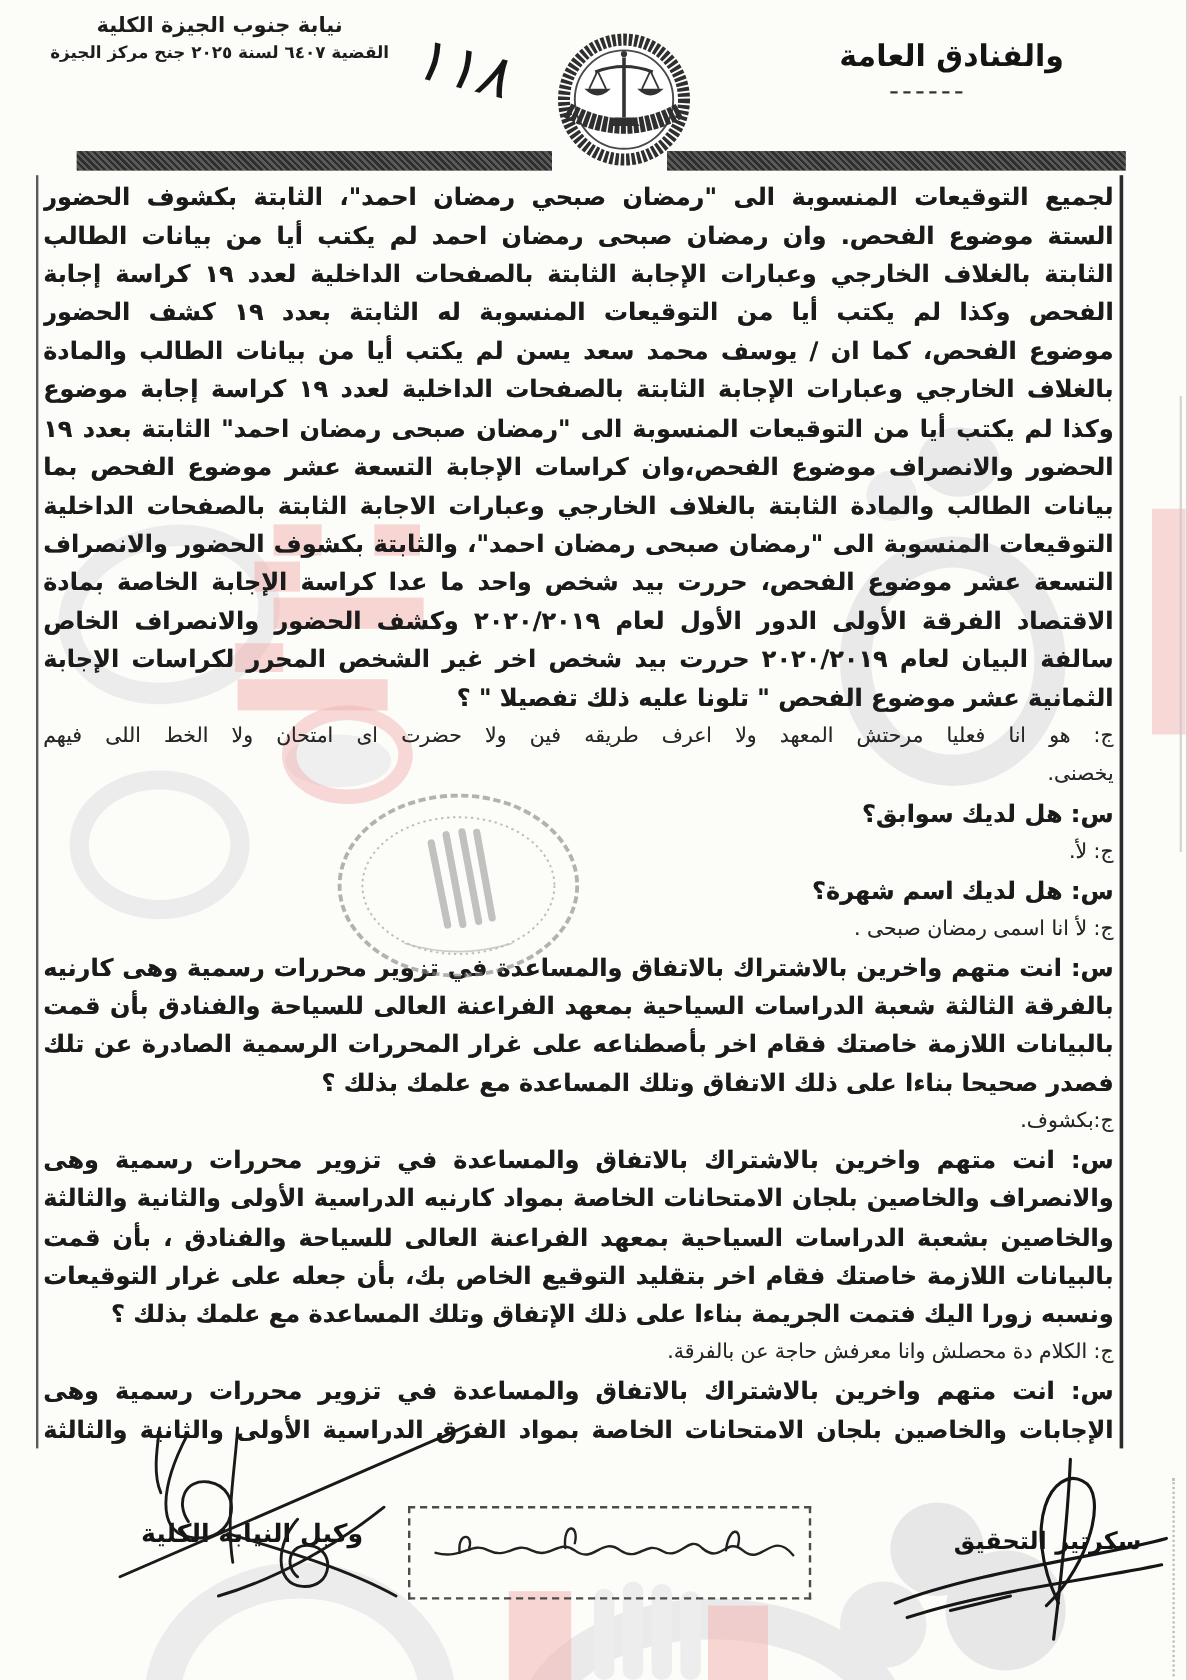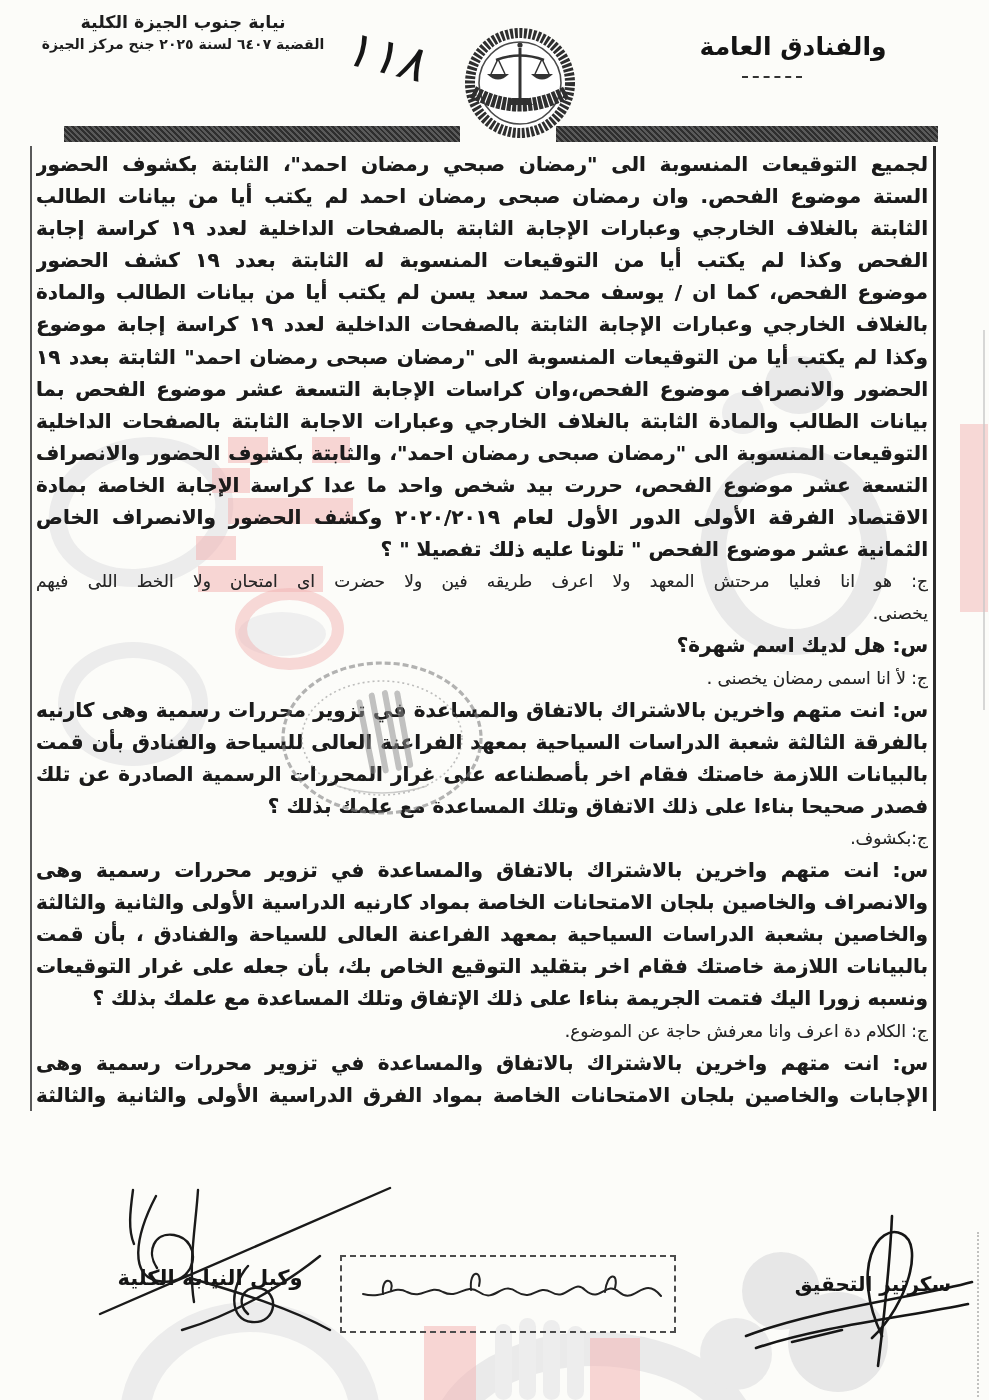--- a/index.html
+++ b/index.html
@@ -135,36 +135,39 @@
       <div class="line b just">الثابتة بالغلاف الخارجي وعبارات الإجابة الثابتة بالصفحات الداخلية لعدد ١٩ كراسة إجابة موضوع</div>
       <div class="line b just">الفحص وكذا لم يكتب أيا من التوقيعات المنسوبة له الثابتة بعدد ١٩ كشف الحضور والانصراف</div>
       <div class="line b just">موضوع الفحص، كما ان / يوسف محمد سعد يسن لم يكتب أيا من بيانات الطالب والمادة الثابتة</div>
       <div class="line b just">بالغلاف الخارجي وعبارات الإجابة الثابتة بالصفحات الداخلية لعدد ١٩ كراسة إجابة موضوع الفحص</div>
       <div class="line b just">وكذا لم يكتب أيا من التوقيعات المنسوبة الى "رمضان صبحى رمضان احمد" الثابتة بعدد ١٩ كشف</div>
       <div class="line b just">الحضور والانصراف موضوع الفحص،وان كراسات الإجابة التسعة عشر موضوع الفحص بما فيها</div>
       <div class="line b just">بيانات الطالب والمادة الثابتة بالغلاف الخارجي وعبارات الاجابة الثابتة بالصفحات الداخلية وكذا</div>
       <div class="line b just">التوقيعات المنسوبة الى "رمضان صبحى رمضان احمد"، والثابتة بكشوف الحضور والانصراف</div>
       <div class="line b just">التسعة عشر موضوع الفحص، حررت بيد شخص واحد ما عدا كراسة الإجابة الخاصة بمادة مبادئ</div>
       <div class="line b just">الاقتصاد الفرقة الأولى الدور الأول لعام ٢٠٢٠/٢٠١٩ وكشف الحضور والانصراف الخاص بالمادة</div>
+      <div class="line b just">سالفة البيان لعام ٢٠٢٠/٢٠١٩ حررت بيد شخص اخر غير الشخص المحرر لكراسات الإجابة</div>
       <div class="line b rt">الثمانية عشر موضوع الفحص " تلونا عليه ذلك تفصيلا " ؟</div>
       <div class="line a just">ج: هو انا فعليا مرحتش المعهد ولا اعرف طريقه فين ولا حضرت اى امتحان ولا الخط اللى فيهم</div>
       <div class="line a rt">يخصنى.</div>
+      <div class="line b rt">س: هل لديك سوابق؟</div>
+      <div class="line a rt">ج: لأ.</div>
       <div class="line b rt">س: هل لديك اسم شهرة؟</div>
-      <div class="line a rt">ج: لأ انا اسمى رمضان يخصنى .</div>
+      <div class="line a rt">ج: لأ انا اسمى رمضان صبحى .</div>
       <div class="line b just">س: انت متهم واخرين بالاشتراك بالاتفاق والمساعدة في تزوير محررات رسمية وهى كارنيه الخاص</div>
       <div class="line b just">بالفرقة الثالثة شعبة الدراسات السياحية بمعهد الفراعنة العالى للسياحة والفنادق بأن قمت بأمدادهم</div>
       <div class="line b just">بالبيانات اللازمة خاصتك فقام اخر بأصطناعه على غرار المحررات الرسمية الصادرة عن تلك الجهة</div>
       <div class="line b rt">فصدر صحيحا بناءا على ذلك الاتفاق وتلك المساعدة مع علمك بذلك ؟</div>
       <div class="line a rt">ج:بكشوف.</div>
       <div class="line b just">س: انت متهم واخرين بالاشتراك بالاتفاق والمساعدة في تزوير محررات رسمية وهى كشوف الحضور</div>
       <div class="line b just">والانصراف والخاصين بلجان الامتحانات الخاصة بمواد كارنيه الدراسية الأولى والثانية والثالثة</div>
       <div class="line b just">والخاصين بشعبة الدراسات السياحية بمعهد الفراعنة العالى للسياحة والفنادق ، بأن قمت بأمدادهم</div>
       <div class="line b just">بالبيانات اللازمة خاصتك فقام اخر بتقليد التوقيع الخاص بك،  بأن جعله على غرار التوقيعات الصحيحة</div>
       <div class="line b rt">ونسبه زورا اليك فتمت الجريمة بناءا على ذلك الإتفاق وتلك المساعدة مع علمك بذلك ؟</div>
-      <div class="line a rt">ج: الكلام دة اعرف وانا معرفش حاجة عن الموضوع.</div>
+      <div class="line a rt">ج: الكلام دة محصلش وانا معرفش حاجة عن بالفرقة.</div>
       <div class="line b just">س: انت متهم واخرين بالاشتراك بالاتفاق والمساعدة في تزوير محررات رسمية وهى كراسات</div>
       <div class="line b just">الإجابات والخاصين بلجان الامتحانات الخاصة بمواد الفرق الدراسية الأولى والثانية والثالثة</div>
     </div>
 
   <div class="abs stamp" style="left:277px;top:658px;">
     <svg width="210" height="160" viewBox="0 0 210 160">
       <ellipse cx="105" cy="80" rx="99" ry="75" fill="none" stroke="#868686" stroke-width="3.2" stroke-dasharray="6,3"></ellipse>
       <ellipse cx="105" cy="80" rx="80" ry="57" fill="none" stroke="#979797" stroke-width="1.6" stroke-dasharray="2,3"></ellipse>
       <g stroke="#8d8d8d" stroke-width="6" opacity="0.85" transform="rotate(16 105 78)" stroke-linecap="round">
         <line x1="84" y1="42" x2="118" y2="110"></line>

